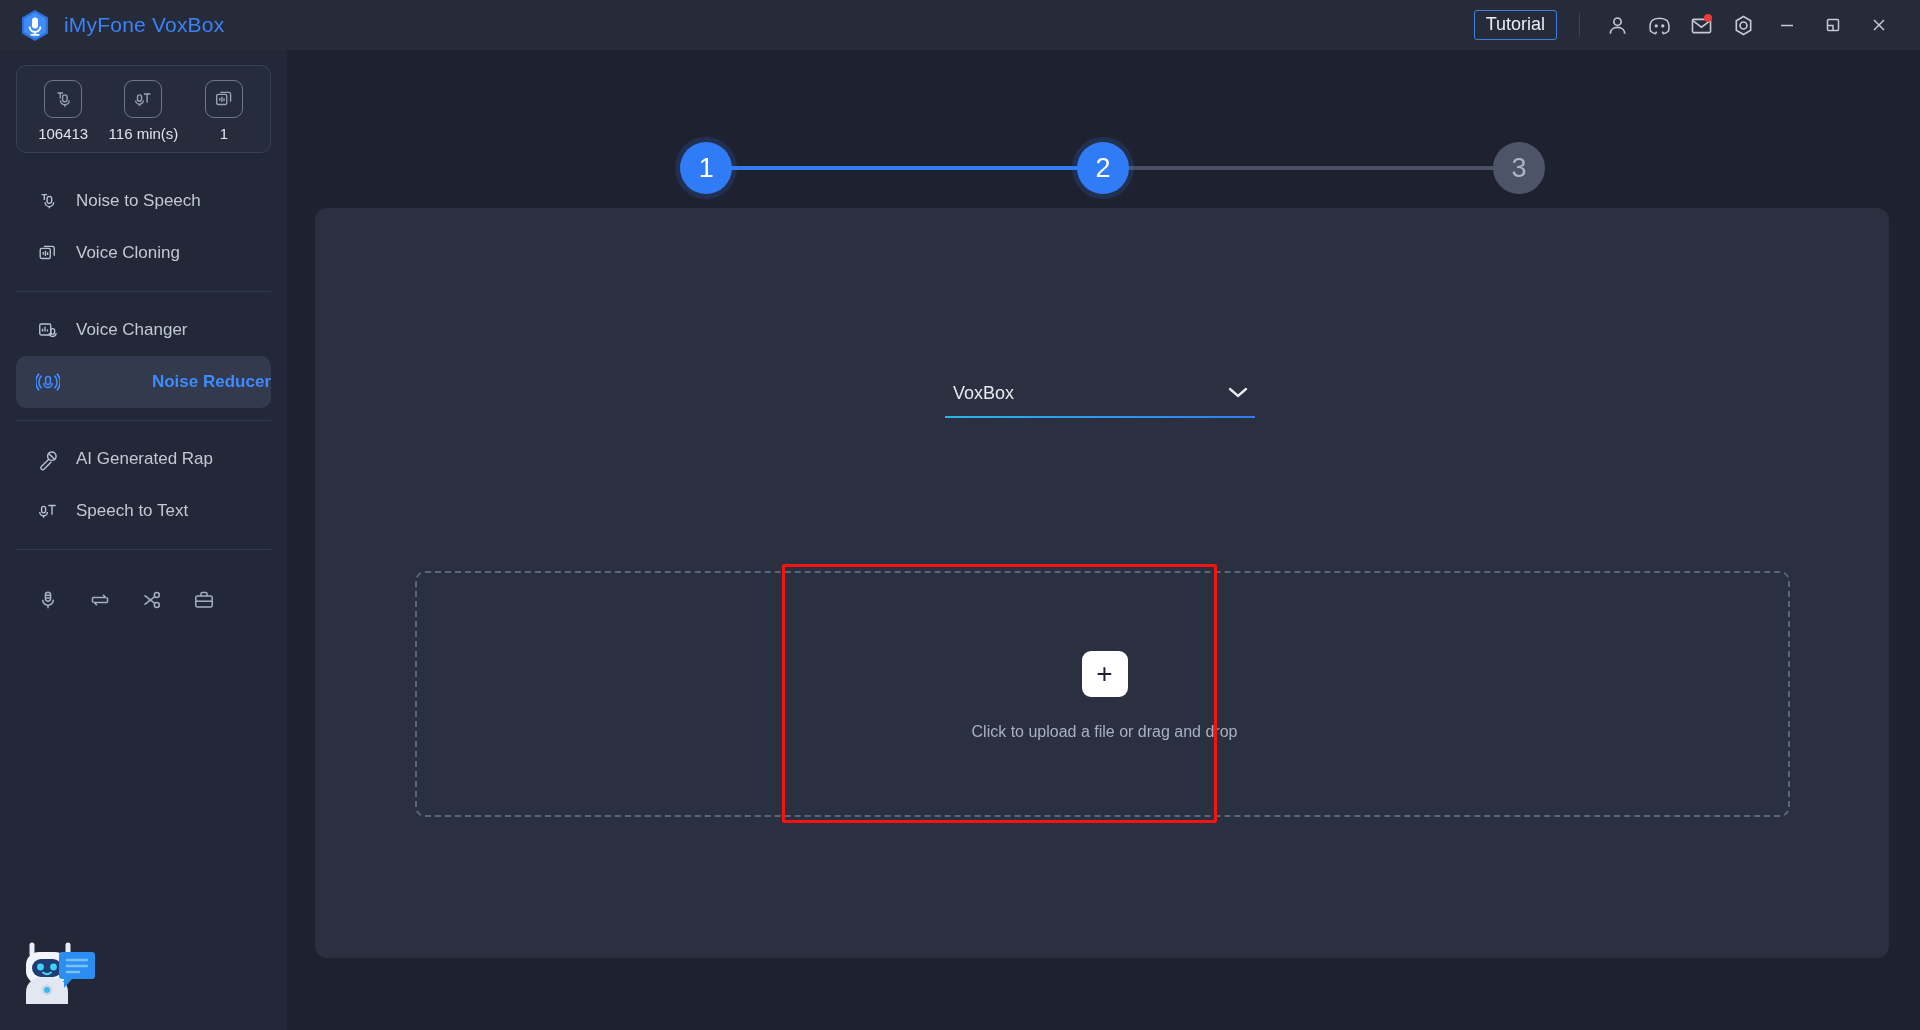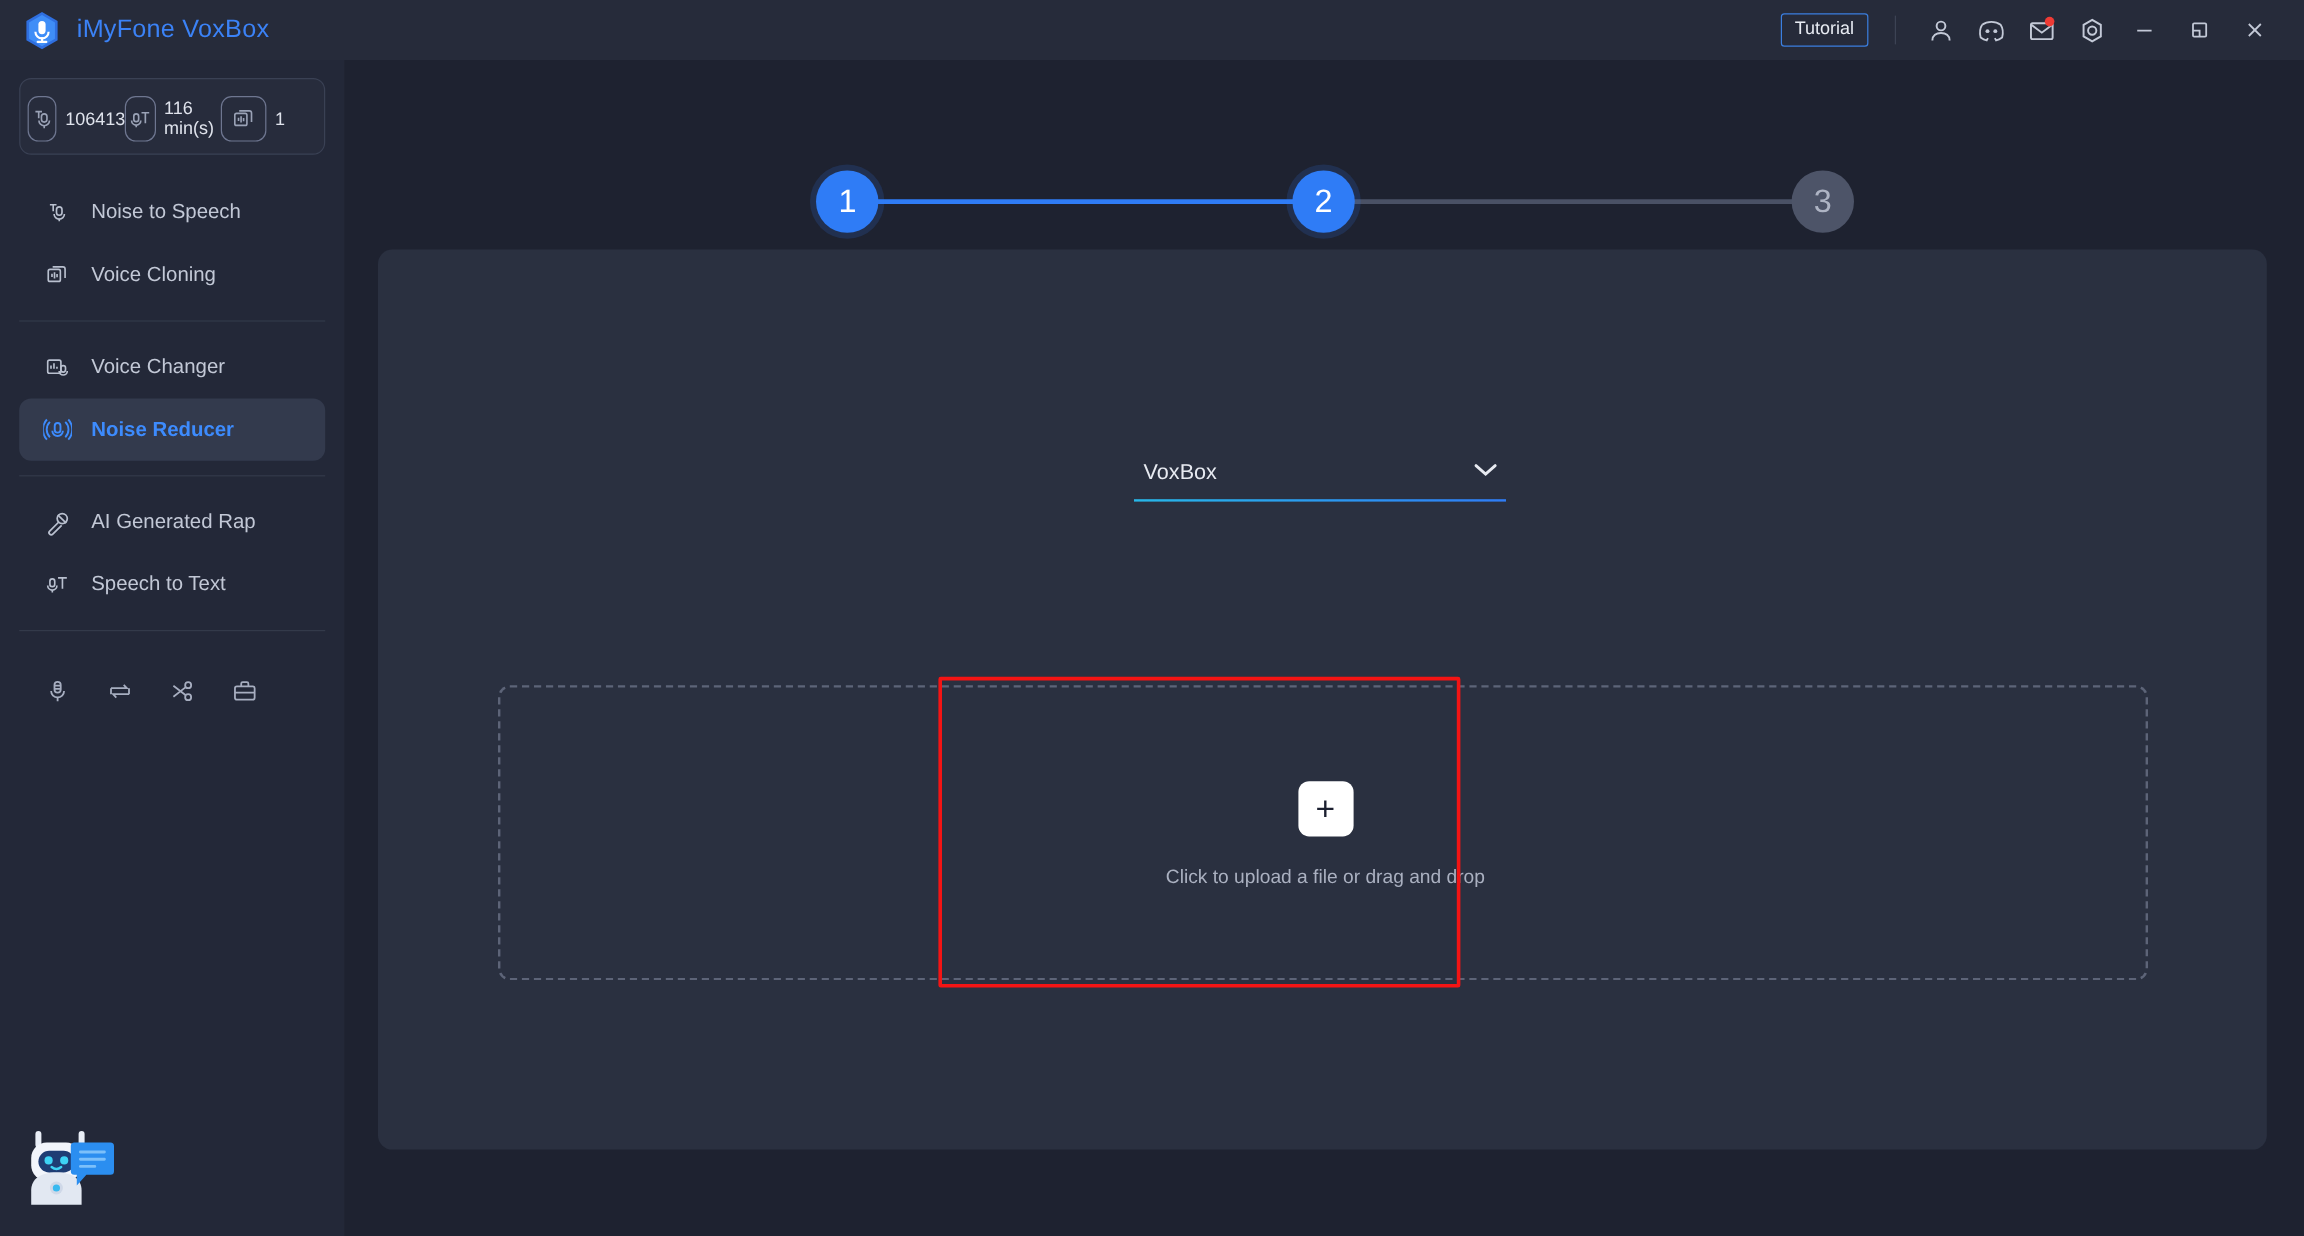--- a/index.html
+++ b/index.html
@@ -16,21 +16,21 @@
     position: absolute; top: 0; left: 0; width: 1920px; height: 50px;
     background: #262b3a; display: flex; align-items: center;
   }
   .brand { display: flex; align-items: center; gap: 14px; padding-left: 20px; }
   .brand-logo { width: 30px; height: 33px; position: relative; }
   .brand-title { color: #3b82f6; font-size: 21px; letter-spacing: .2px; }
 
   .tb-right { margin-left: auto; display: flex; align-items: center; gap: 0px; padding-right: 18px; }
   .tutorial-btn {
     border: 1px solid #3b7fe0; border-radius: 3px; color: #e8ecf3;
-    font-size: 15px; padding: 4px 11px 5px; background: transparent;
+    font-size: 18px; padding: 4px 11px 5px; background: transparent;
     cursor: pointer; line-height: 1.1;
   }
   .tb-sep { width: 1px; height: 24px; background: #3c4354; margin: 0 16px 0 22px; }
   .tb-ico {
     width: 42px; height: 42px; display: flex; align-items: center; justify-content: center;
     cursor: pointer; position: relative;
   }
   .tb-ico svg { display: block; }
   .badge-dot {
     position: absolute; width: 8px; height: 8px; border-radius: 50%;
@@ -41,40 +41,40 @@
   
   .sidebar {
     position: absolute; top: 50px; left: 0; width: 287px; height: 980px;
     background: #232838;
   }
   .credit-card {
     margin: 15px 16px 0 16px; border: 1px solid #3a4154; border-radius: 10px;
     overflow: hidden; background: #272c3c;
   }
   .credit-row { display: flex; justify-content: space-around; padding: 14px 6px 10px; }
-  .credit-item { display: flex; align-items: center; gap: 7px; width: 33%; cursor: pointer; }
+  .credit-item { display: flex; flex-direction: column; align-items: center; gap: 7px; width: 33%; cursor: pointer; }
   .credit-ico {
     width: 38px; height: 38px; border: 1px solid #6e7690; border-radius: 9px;
     display: flex; align-items: center; justify-content: center;
   }
   .credit-val { color: #dfe3ec; font-size: 15px; }
   .coupon-bar {
     background: #1f2432; text-align: center; padding: 8px 0 10px;
     color: #f0a021; font-size: 15px; font-weight: bold;
   }
 
   .nav { margin-top: 22px; }
   .nav-item {
     display: flex; align-items: center; gap: 16px;
     height: 52px; margin: 0 16px; padding-left: 20px;
     border-radius: 10px; cursor: pointer;
     color: #c2c8d6; font-size: 17px;
   }
   .nav-item .nav-ico { width: 24px; height: 24px; display:flex; align-items:center; justify-content:center; }
-  .nav-item.active { background: #333a4d; color: #3d8bfd; font-weight: bold; }
+  .nav-item.active { background: #333a4d; color: #3d8bfd; font-weight: bold; justify-content: space-between; }
   .nav-divider { height: 1px; background: #333a4a; margin: 12px 16px; }
 
   .tool-row { display: flex; gap: 12px; padding: 18px 0 0 28px; }
   .tool-ico { width: 40px; height: 40px; display:flex; align-items:center; justify-content:center; cursor:pointer; }
 
   .bot-widget { position: absolute; left: 12px; bottom: 14px; width: 86px; height: 86px; cursor: pointer; }
 
   
   .main { position: absolute; left: 287px; top: 50px; width: 1633px; height: 980px; }
 

